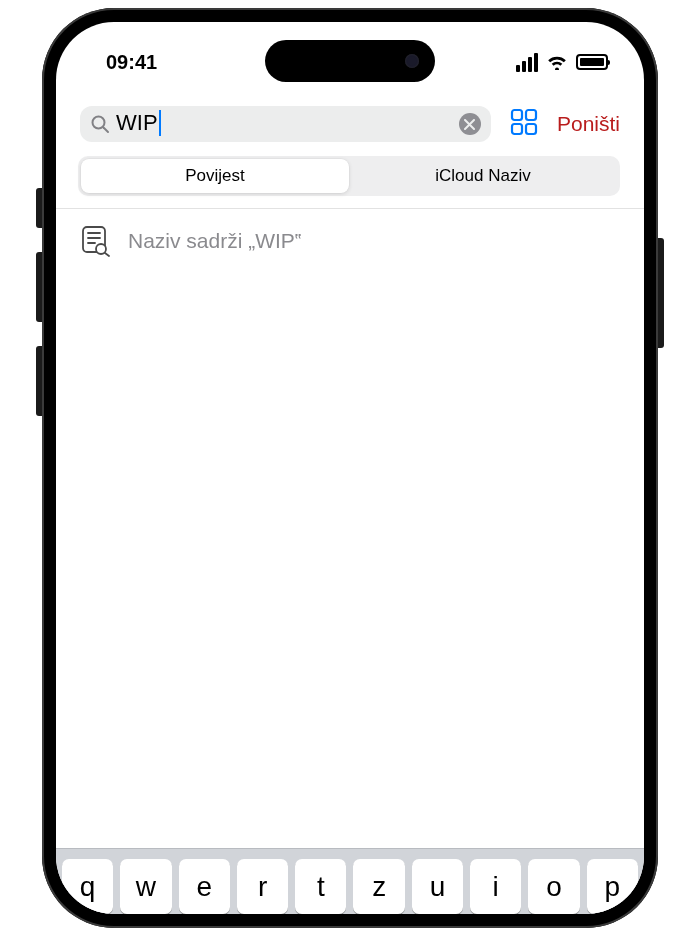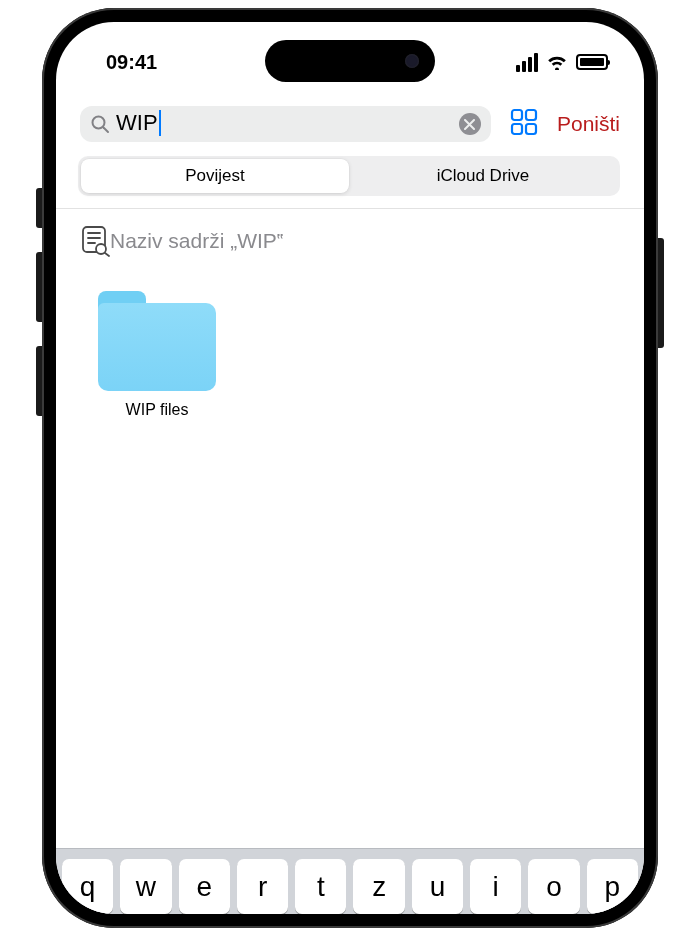--- a/index.html
+++ b/index.html
@@ -210,20 +210,21 @@
       font-weight: 500;
     }
     .divider {
       height: 1px;
       background: #e2e2e2;
       margin-top: 12px;
     }
     .suggestion-row {
       display: flex;
       align-items: center;
+      gap: 18px;
       padding: 16px 26px;
     }
     .suggestion-icon svg { display: block; }
     .suggestion-text {
       font-size: 21px;
       color: #8a8a8e;
     }
     .results-area {
       padding: 18px 26px;
     }
@@ -347,48 +348,39 @@
           <rect x="17" y="3" width="10" height="10" rx="2.5" stroke="#007aff" stroke-width="2.2" fill="none"></rect>
           <rect x="3" y="17" width="10" height="10" rx="2.5" stroke="#007aff" stroke-width="2.2" fill="none"></rect>
           <rect x="17" y="17" width="10" height="10" rx="2.5" stroke="#007aff" stroke-width="2.2" fill="none"></rect>
         </svg>
       </div>
       <span class="cancel-link">Poništi</span>
     </div>
 
     <div class="segmented">
       <div class="segment selected">Povijest</div>
-      <div class="segment">iCloud Drive</div>
+      <div class="segment">iCloud Naziv</div>
     </div>
 
     <div class="divider"></div>
 
     <div class="suggestion-row">
       <span class="suggestion-icon">
         <svg width="28" height="32" viewBox="0 0 28 32">
           <path d="M5 2h14a4 4 0 014 4v17a4 4 0 01-4 4H5a4 4 0 01-4-4V6a4 4 0 014-4z" stroke="#4a4a4a" stroke-width="1.8" fill="none"></path>
           <line x1="6" y1="8" x2="18" y2="8" stroke="#4a4a4a" stroke-width="1.8" stroke-linecap="round"></line>
           <line x1="6" y1="13" x2="18" y2="13" stroke="#4a4a4a" stroke-width="1.8" stroke-linecap="round"></line>
           <line x1="6" y1="18" x2="13" y2="18" stroke="#4a4a4a" stroke-width="1.8" stroke-linecap="round"></line>
           <circle cx="19" cy="24" r="5" stroke="#4a4a4a" stroke-width="1.8" fill="#fff"></circle>
           <line x1="23" y1="28" x2="27" y2="31" stroke="#4a4a4a" stroke-width="1.8" stroke-linecap="round"></line>
         </svg>
       </span>
       <span class="suggestion-text">Naziv sadrži „WIP‟</span>
     </div>
 
-    <div class="results-area">
-      <div class="folder-item">
-        <div class="folder-icon">
-          <div class="folder-tab"></div>
-          <div class="folder-body"></div>
-        </div>
-        <div class="folder-label">WIP files</div>
-      </div>
-    </div>
 
     <div class="keyboard">
       <div class="key">q</div>
       <div class="key">w</div>
       <div class="key">e</div>
       <div class="key">r</div>
       <div class="key">t</div>
       <div class="key">z</div>
       <div class="key">u</div>
       <div class="key">i</div>

